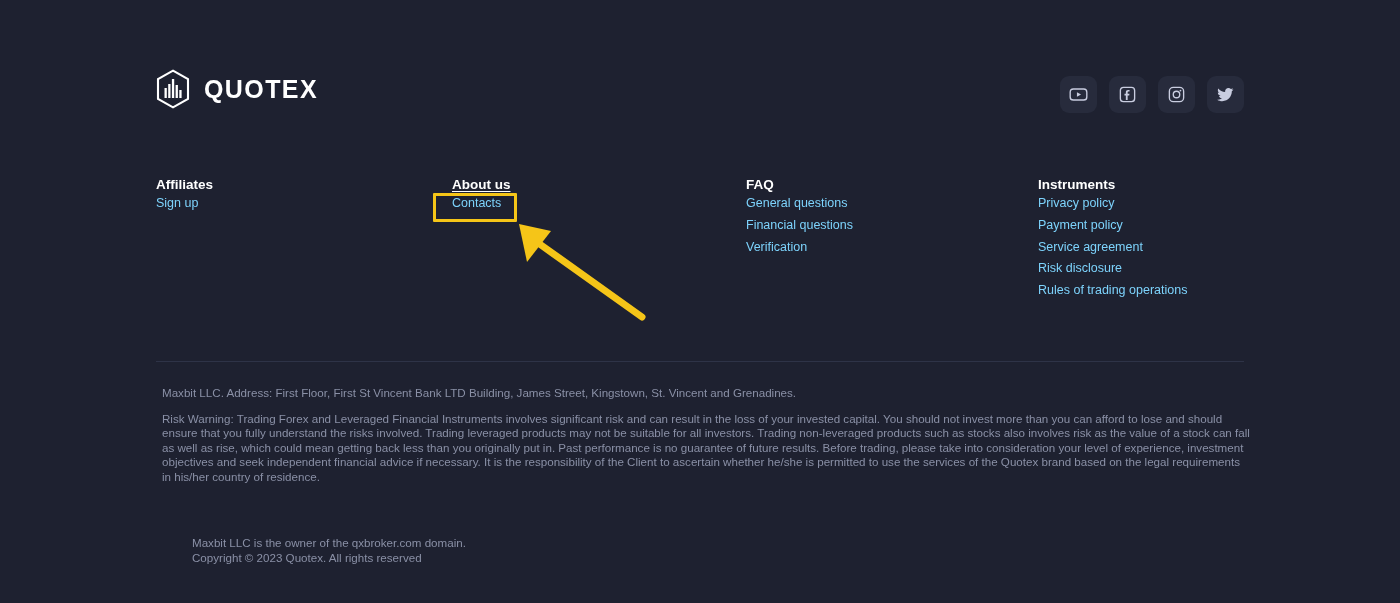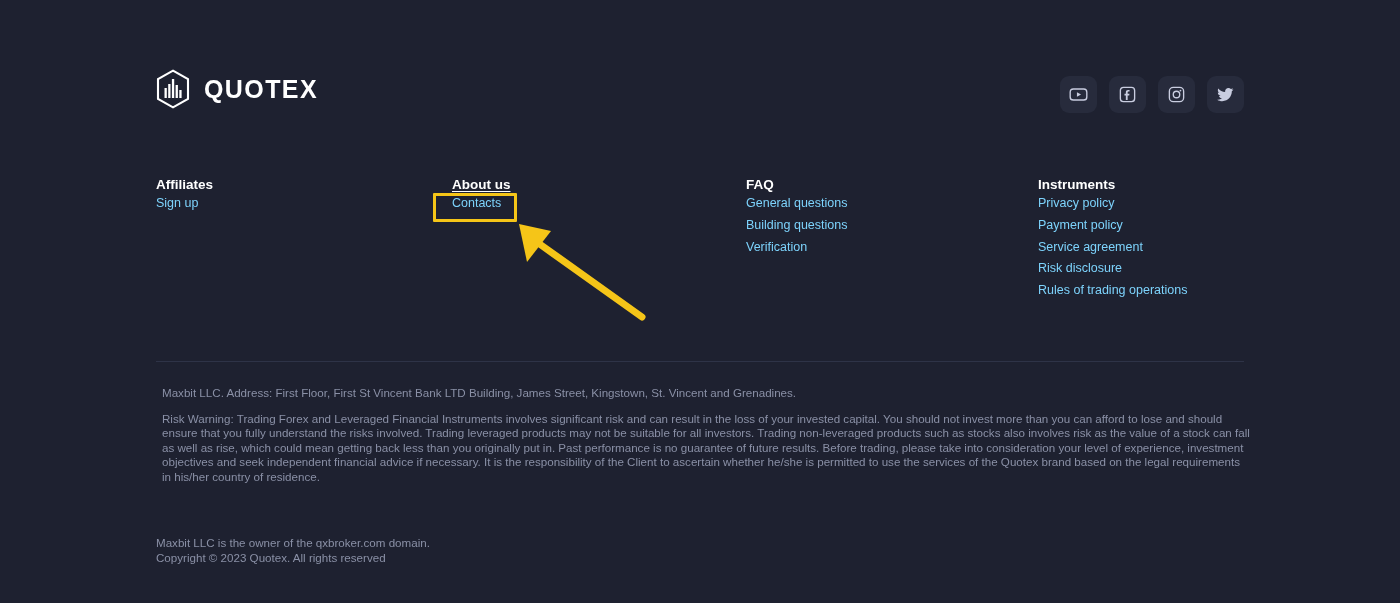--- a/index.html
+++ b/index.html
@@ -144,20 +144,21 @@
   .legal p.risk { margin-bottom: 8px; }
 
   .copyright {
     position: absolute;
     left: 0; top: 535px;
   }
   .copyright div {
     font-size: 11.6px;
     line-height: 15.2px;
     color: #8a90a6;
+    margin-left: 36px;
   }
 </style>
 </head>
 <body>
 
 <div class="footer-wrap">
 
   <div class="top-row">
 
     <div class="logo">
@@ -213,21 +214,21 @@
     </div>
 
     <div class="col col-about">
       <div class="col-head underlined">About us</div>
       <a class="col-link">Contacts</a>
     </div>
 
     <div class="col col-faq">
       <div class="col-head">FAQ</div>
       <a class="col-link">General questions</a>
-      <a class="col-link">Building questions</a>
+      <a class="col-link">Financial questions</a>
       <a class="col-link">Verification</a>
     </div>
 
     <div class="col col-regulations">
       <div class="col-head">Instruments</div>
       <a class="col-link">Privacy policy</a>
       <a class="col-link">Payment policy</a>
       <a class="col-link">Service agreement</a>
       <a class="col-link">Risk disclosure</a>
       <a class="col-link">Rules of trading operations</a>

